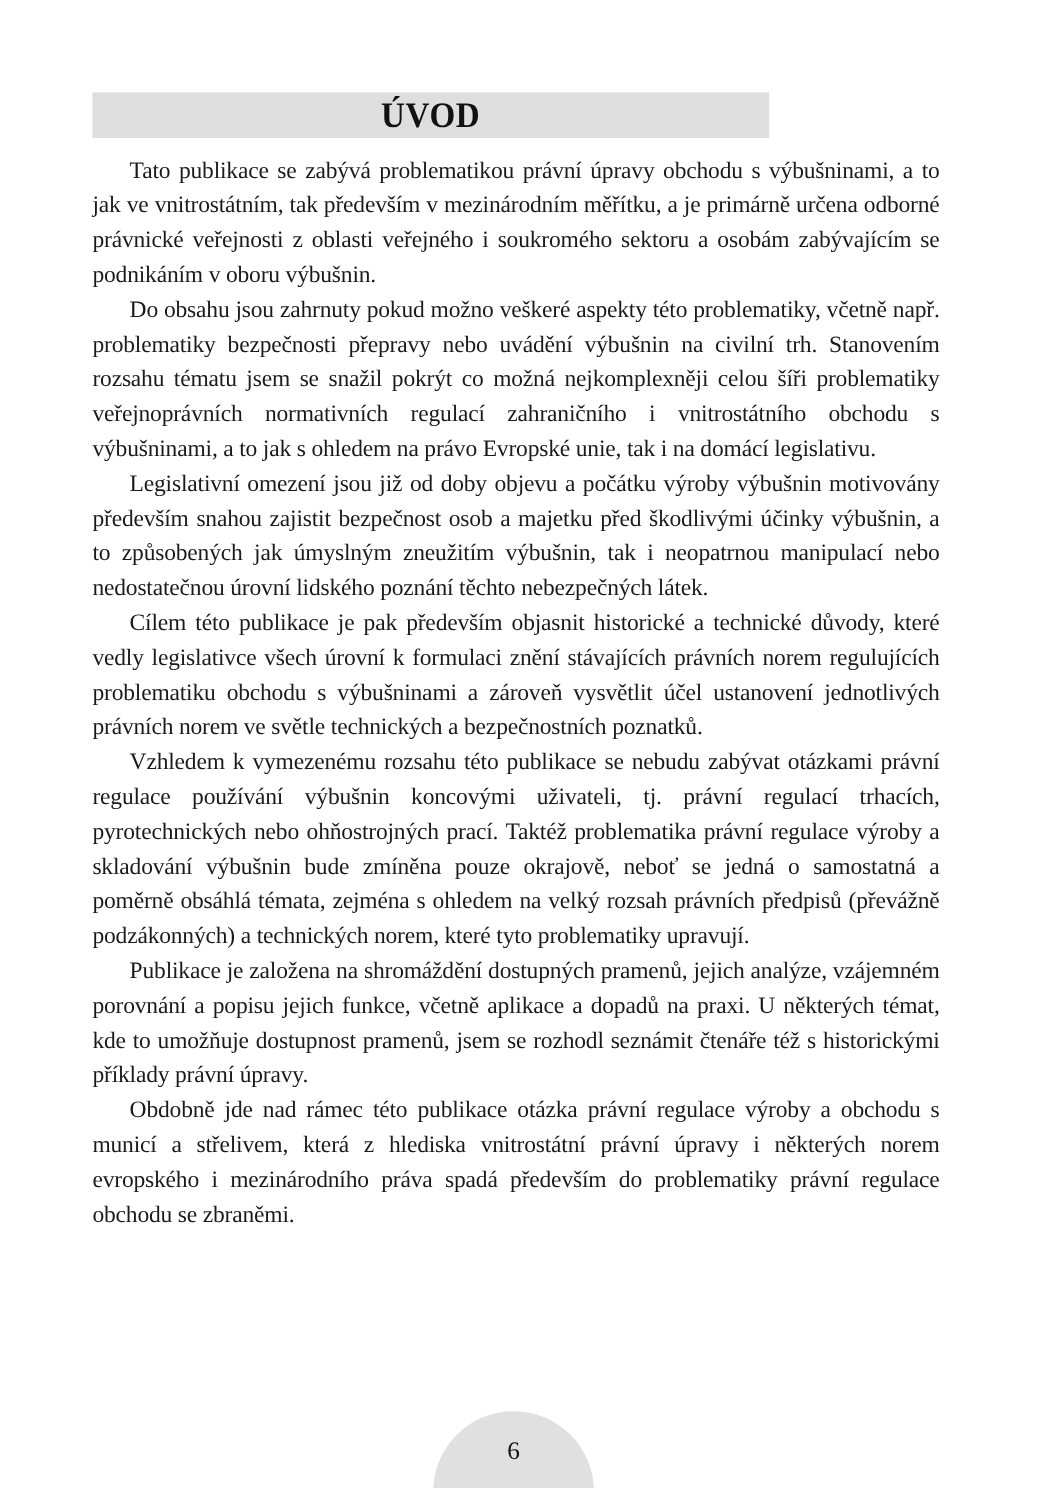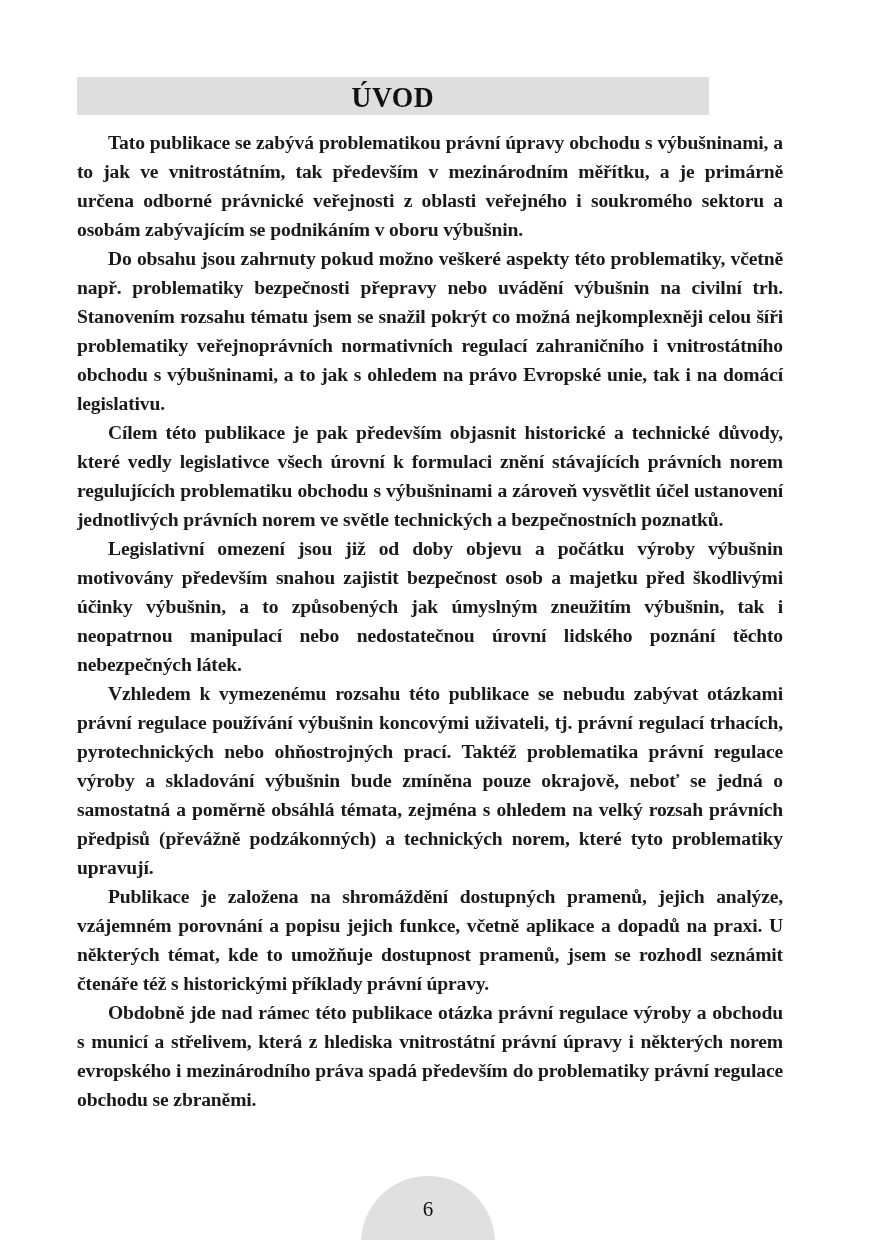--- a/index.html
+++ b/index.html
@@ -17,21 +17,21 @@
     }
     .page {
       position: absolute;
       left: 0; top: 0;
       width: 874px; height: 1240px;
     }
     .heading-bar {
       position: absolute;
       left: 77px;
       top: 77px;
-      width: 632px;
+      width: 564px;
       height: 38px;
       background: #dedede;
       display: flex;
       align-items: center;
       justify-content: center;
     }
     .heading-bar h1 {
       margin: 0;
       font-family: "Liberation Serif", "DejaVu Serif", serif;
       font-weight: bold;
@@ -48,21 +48,20 @@
       top: 128px;
       width: 706px;
     }
     .body-text p {
       margin: 0;
       font-size: 19.6px;
       line-height: 29px;
       text-align: justify;
       text-indent: 31px;
       letter-spacing: -0.15px;
-      font-weight: bold;
     }
     .page-tab {
       position: absolute;
       left: 361px;
       top: 1176px;
       width: 134px;
       height: 90px;
       background: #e0e0e0;
       border-radius: 67px 67px 0 0;
     }
@@ -81,22 +80,22 @@
 <body>
 
 <div class="page">
   <div class="heading-bar">
     <h1>ÚVOD</h1>
   </div>
 
   <div class="body-text">
     <p>Tato publikace se zabývá problematikou právní úpravy obchodu s výbušninami, a to jak ve vnitrostátním, tak především v mezinárodním měřítku, a je primárně určena odborné právnické veřejnosti z oblasti veřejného i soukromého sektoru a osobám zabývajícím se podnikáním v oboru výbušnin.</p>
     <p>Do obsahu jsou zahrnuty pokud možno veškeré aspekty této problematiky, včetně např. problematiky bezpečnosti přepravy nebo uvádění výbušnin na civilní trh. Stanovením rozsahu tématu jsem se snažil pokrýt co možná nejkomplexněji celou šíři problematiky veřejnoprávních normativních regulací zahraničního i vnitrostátního obchodu s výbušninami, a to jak s ohledem na právo Evropské unie, tak i na domácí legislativu.</p>
+    <p>Legislativní omezení jsou již od doby objevu a počátku výroby výbušnin motivovány především snahou zajistit bezpečnost osob a majetku před škodlivými účinky výbušnin, a to způsobených jak úmyslným zneužitím výbušnin, tak i neopatrnou manipulací nebo nedostatečnou úrovní lidského poznání těchto nebezpečných látek.</p>
     <p>Cílem této publikace je pak především objasnit historické a technické důvody, které vedly legislativce všech úrovní k formulaci znění stávajících právních norem regulujících problematiku obchodu s výbušninami a zároveň vysvětlit účel ustanovení jednotlivých právních norem ve světle technických a bezpečnostních poznatků.</p>
-    <p>Legislativní omezení jsou již od doby objevu a počátku výroby výbušnin motivovány především snahou zajistit bezpečnost osob a majetku před škodlivými účinky výbušnin, a to způsobených jak úmyslným zneužitím výbušnin, tak i neopatrnou manipulací nebo nedostatečnou úrovní lidského poznání těchto nebezpečných látek.</p>
     <p>Vzhledem k vymezenému rozsahu této publikace se nebudu zabývat otázkami právní regulace používání výbušnin koncovými uživateli, tj. právní regulací trhacích, pyrotechnických nebo ohňostrojných prací. Taktéž problematika právní regulace výroby a skladování výbušnin bude zmíněna pouze okrajově, neboť se jedná o samostatná a poměrně obsáhlá témata, zejména s ohledem na velký rozsah právních předpisů (převážně podzákonných) a technických norem, které tyto problematiky upravují.</p>
     <p>Publikace je založena na shromáždění dostupných pramenů, jejich analýze, vzájemném porovnání a popisu jejich funkce, včetně aplikace a dopadů na praxi. U některých témat, kde to umožňuje dostupnost pramenů, jsem se rozhodl seznámit čtenáře též s historickými příklady právní úpravy.</p>
     <p>Obdobně jde nad rámec této publikace otázka právní regulace výroby a obchodu s municí a střelivem, která z hlediska vnitrostátní právní úpravy i některých norem evropského i mezinárodního práva spadá především do problematiky právní regulace obchodu se zbraněmi.</p>
   </div>
 
   <div class="page-tab"></div>
   <div class="page-number">6</div>
 </div>
 
 </body></html>

